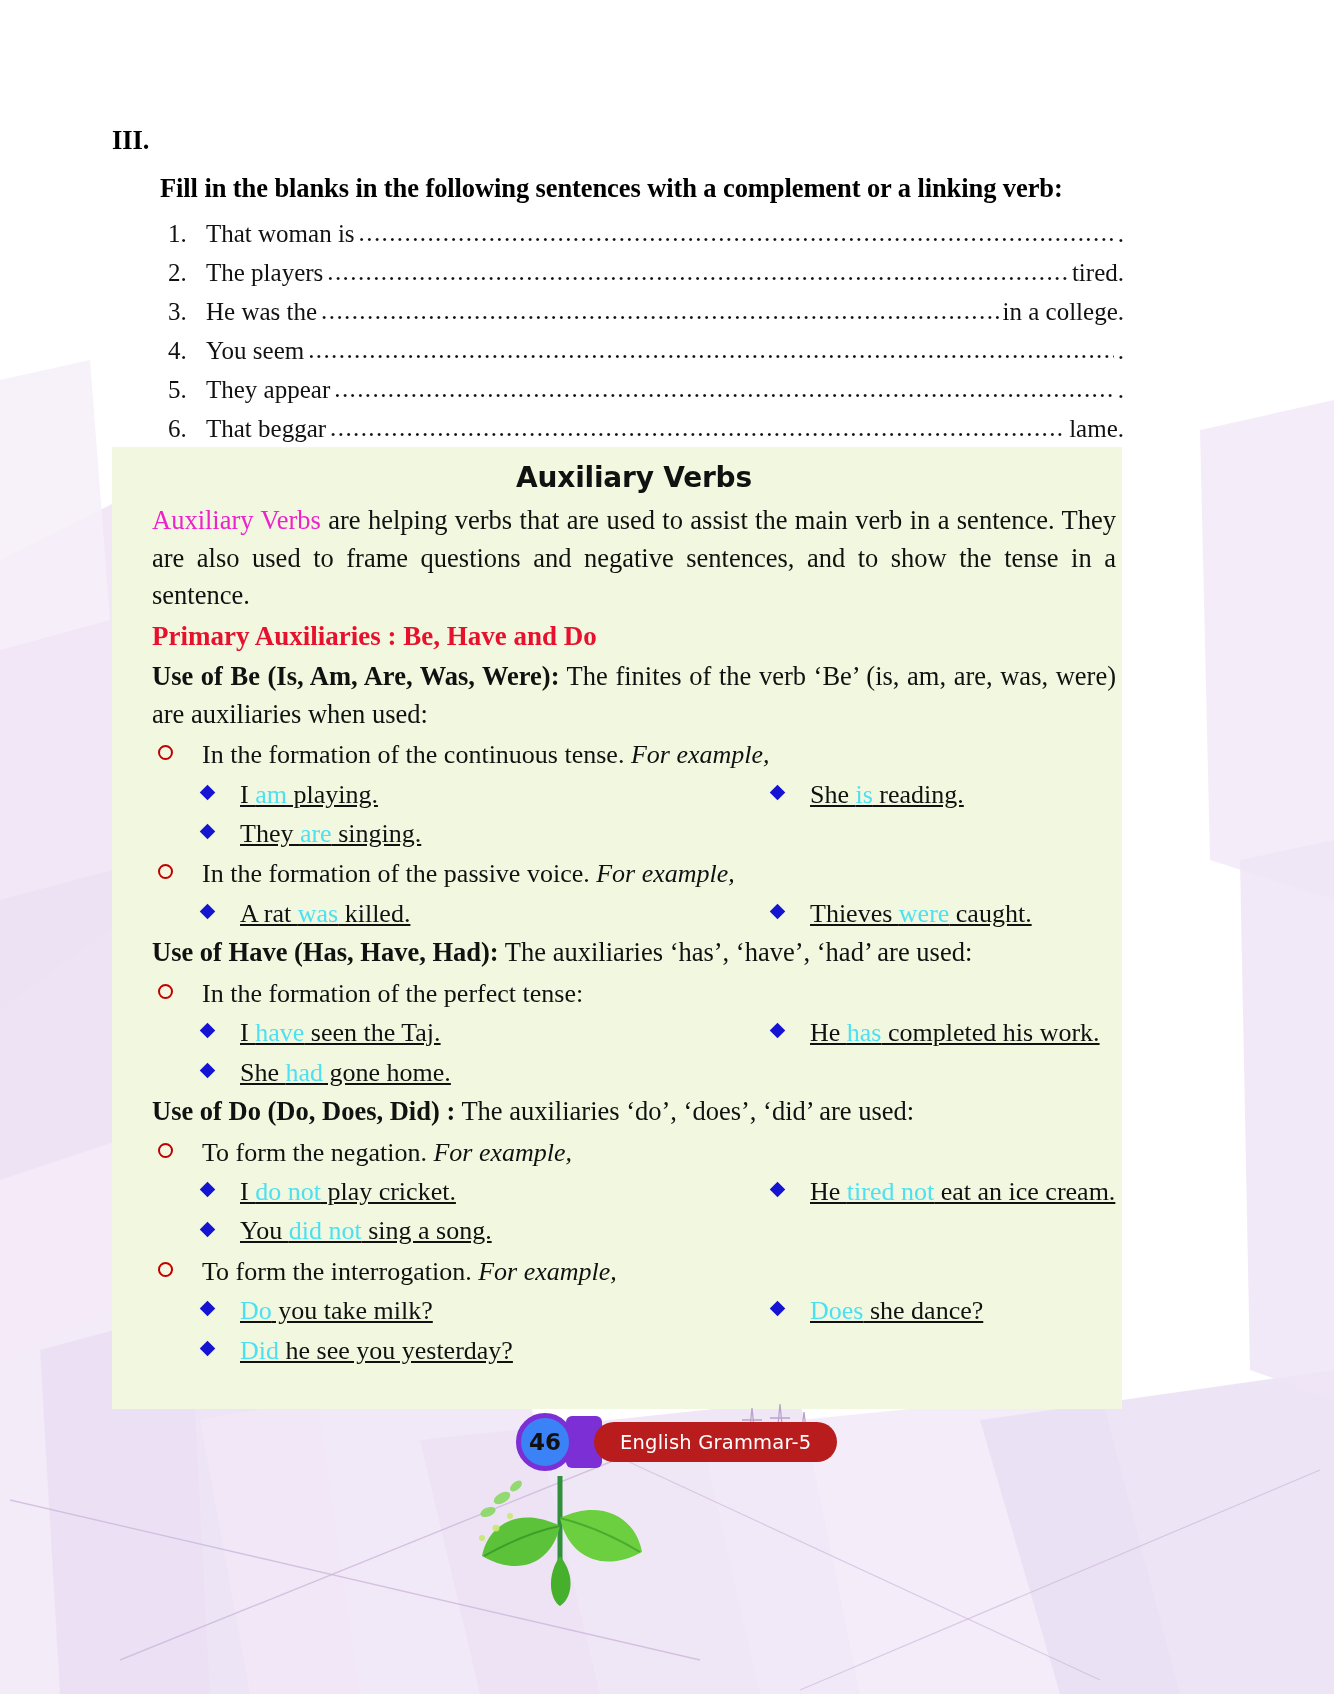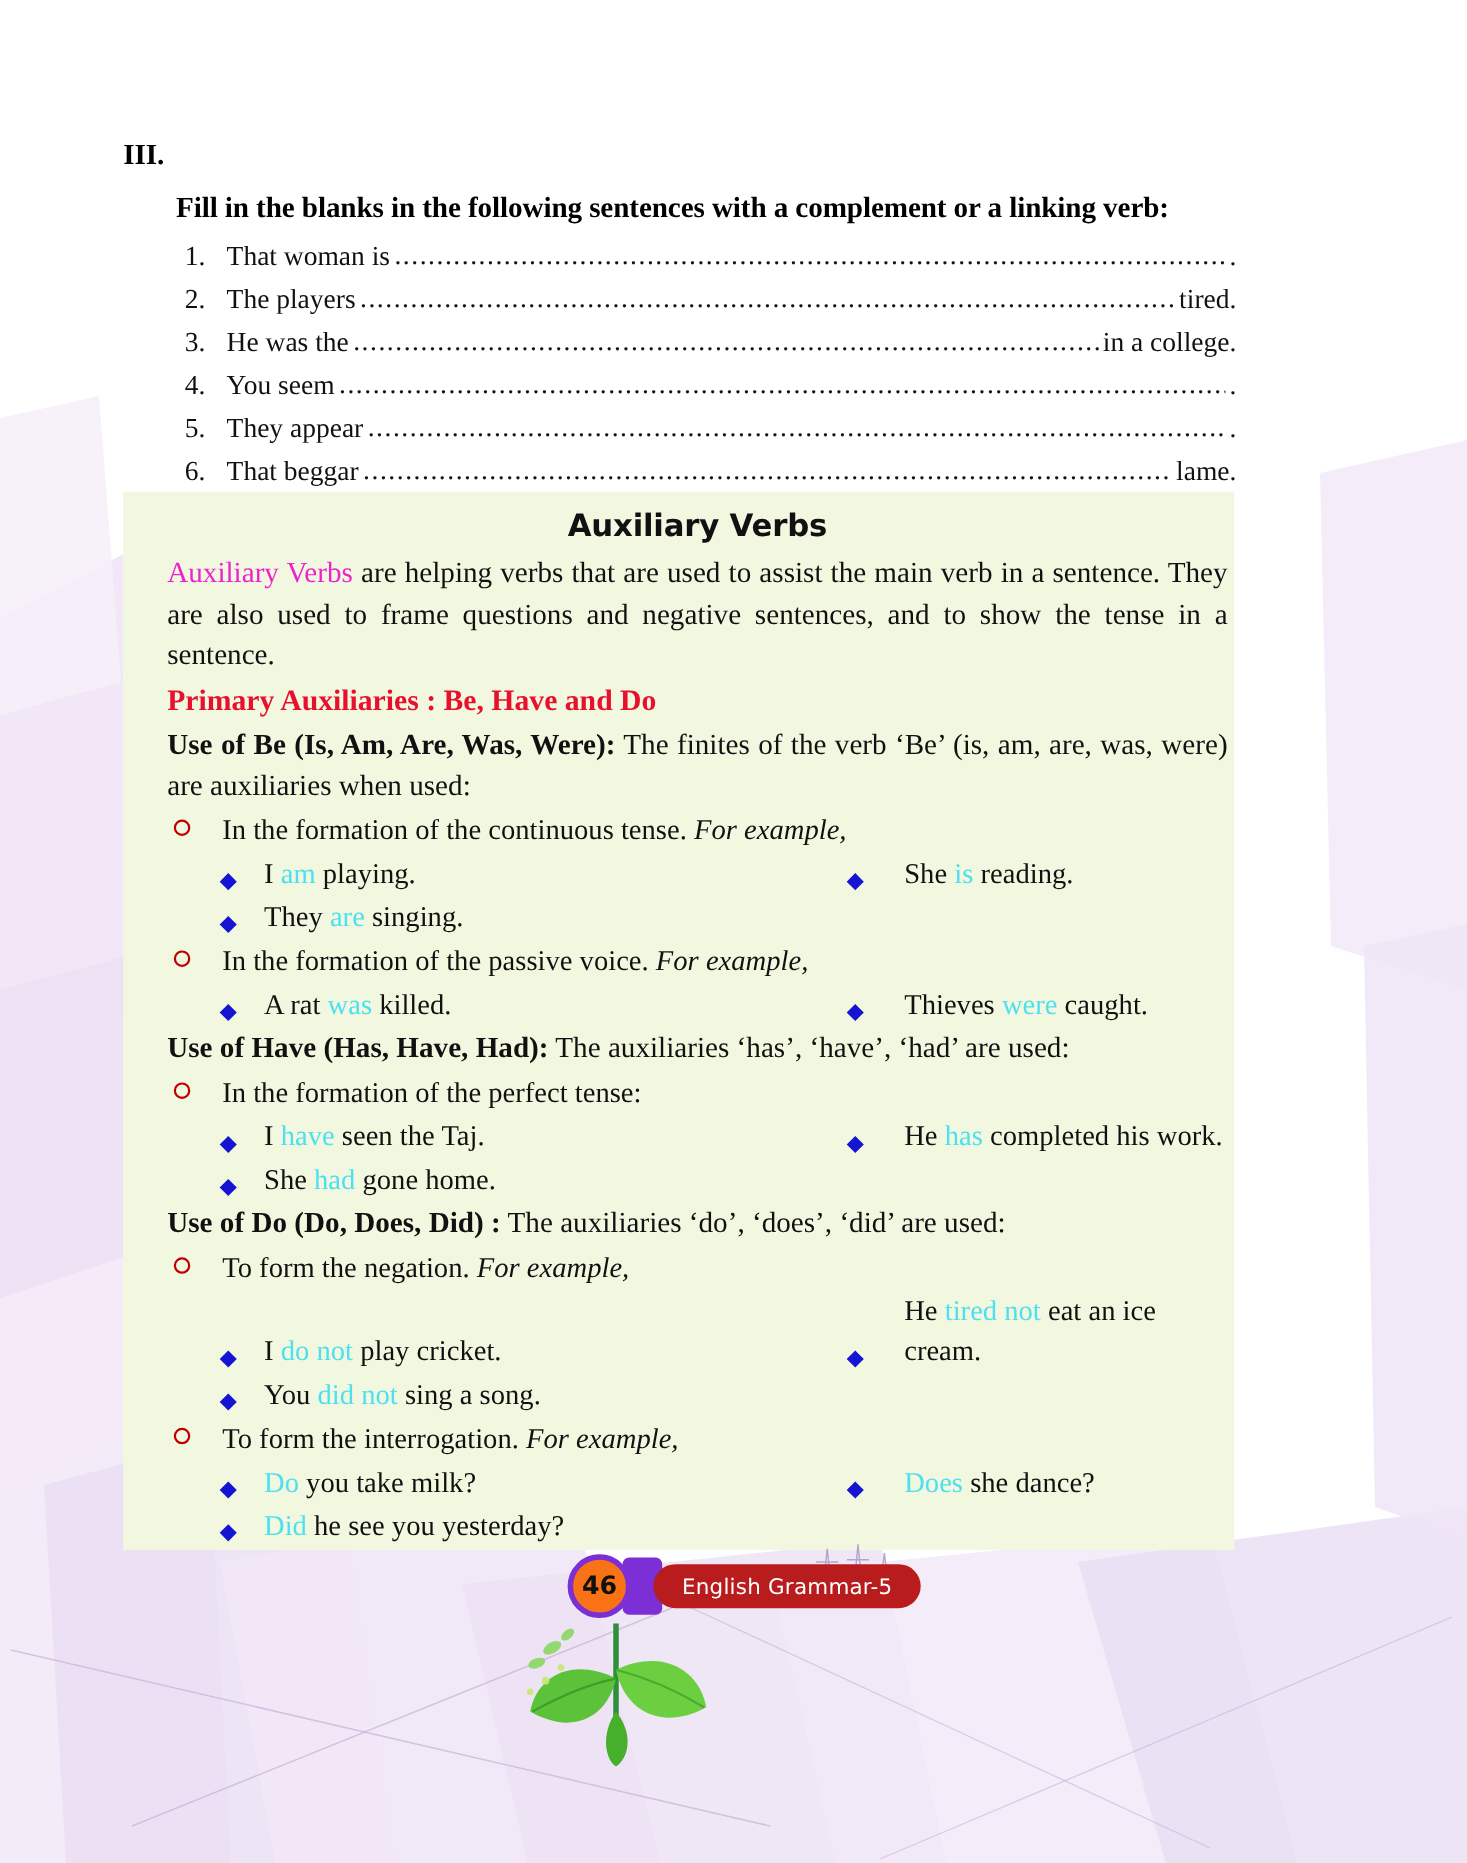--- a/index.html
+++ b/index.html
@@ -169,27 +169,28 @@
   .mb-text { flex: 1; }
   .mb-text i { }
 
   
   .srow {
     display: flex;
     margin: 3px 0 2px 0;
   }
   .scol {
     display: flex;
-    align-items: flex-end;
+    align-items: center;
     font-size: 26px;
     line-height: 1.4;
     color: #111;
+    text-decoration: underline;
   }
   .scol.left  { flex: 0 0 560px; padding-left: 50px; }
-  .scol.right { flex: 1 1 auto; padding-left: 10px; gap: 12px; }
+  .scol.right { flex: 1 1 auto; padding-left: 10px; }
   .sb-mark {
     flex: 0 0 38px;
     color: #1414d2;
     font-size: 18px;
     line-height: 1;
     position: relative;
     top: -3px;
   }
   .sb-mark .dia {
     display: inline-block;
@@ -217,21 +218,21 @@
     width: 200px;
     height: 200px;
   }
   .pg-circle {
     position: absolute;
     left: 516px;
     top: 17px;
     width: 58px;
     height: 58px;
     border-radius: 50%;
-    background: #f97316;
+    background: #3b82f6;
     border: 5px solid #7b2fd4;
     box-sizing: border-box;
     display: flex;
     align-items: center;
     justify-content: center;
     font-family: "DejaVu Sans", sans-serif;
     font-weight: bold;
     font-size: 23px;
     color: #111;
     z-index: 4;

